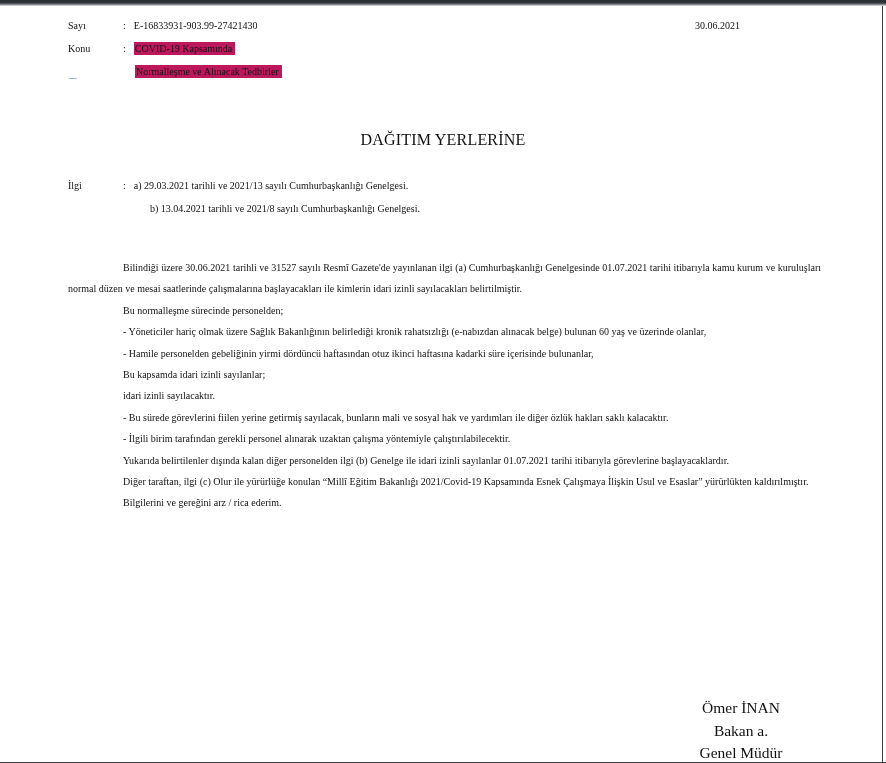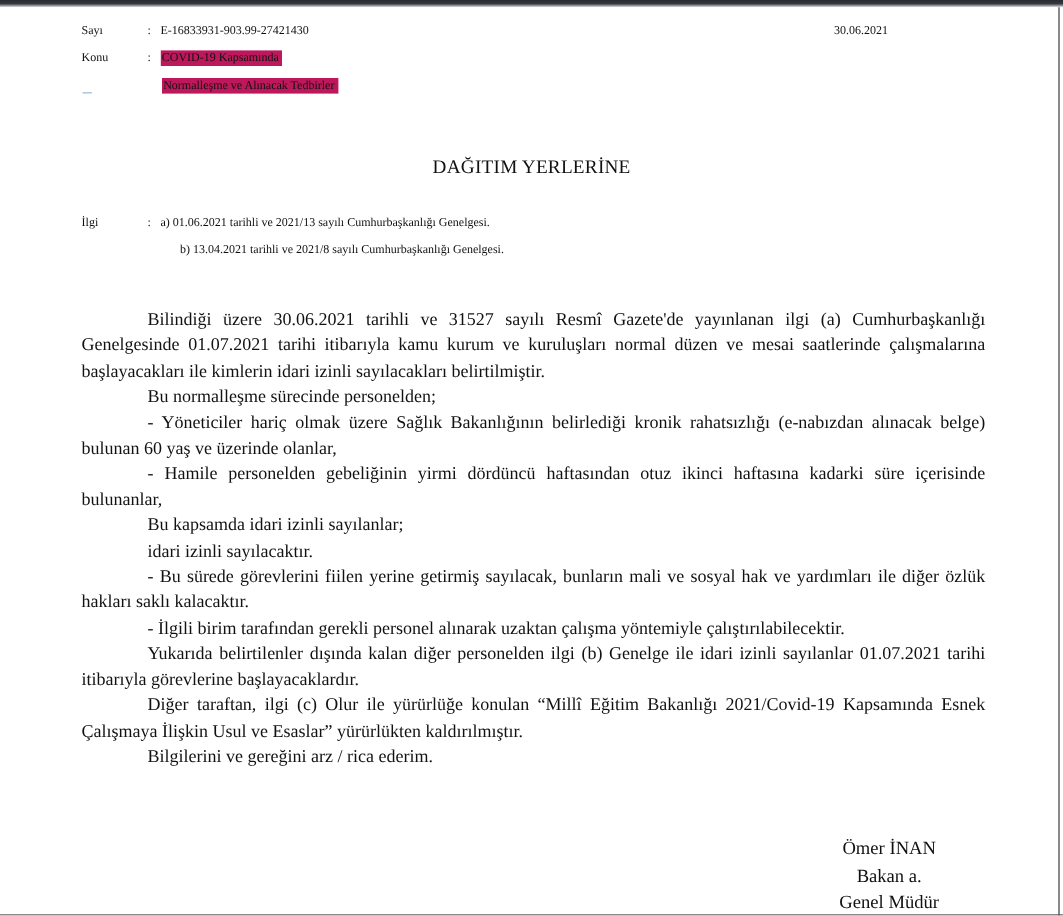--- a/index.html
+++ b/index.html
@@ -41,21 +41,21 @@
   }
 
   
   .ilgi{position:absolute;top:174px;left:68px;width:760px;line-height:23px;}
   .ilgi-line2{padding-left:82px;}
 
   
   .body-block{position:absolute;top:257px;left:68px;width:753px;}
   .body-block p{
     margin:0;text-indent:55px;text-align:justify;text-align-last:left;
-    line-height:21.4px;font-size:15px;
+    line-height:21.4px;font-size:10px;
   }
 
   
   .signature{
     position:absolute;top:697px;left:645px;width:192px;
     text-align:center;line-height:22.6px;font-size:15.5px;
   }
 </style>
 </head>
 <body>
@@ -79,21 +79,21 @@
   <div class="margin-dash">_</div>
 
   <div class="row-konu2 fs">
     <span class="hl">Normalleşme ve Alınacak Tedbirler</span>
   </div>
 
   <div class="heading">DAĞITIM YERLERİNE</div>
 
   <div class="ilgi fs">
     <div>
-      <span class="lbl">İlgi</span><span class="colon">:</span><span class="val">a) 01.06.2021 tarihli ve 2021/13 sayılı Cumhurbaşkanlığı Genelgesi.</span>
+      <span class="lbl">İlgi</span><span class="colon">:</span><span class="val">a) 29.03.2021 tarihli ve 2021/13 sayılı Cumhurbaşkanlığı Genelgesi.</span>
     </div>
     <div class="ilgi-line2">
       <span>b) 13.04.2021 tarihli ve 2021/8 sayılı Cumhurbaşkanlığı Genelgesi.</span>
     </div>
   </div>
 
   <div class="body-block">
     <p>Bilindiği üzere 30.06.2021 tarihli ve 31527 sayılı Resmî Gazete'de yayınlanan ilgi (a) Cumhurbaşkanlığı Genelgesinde 01.07.2021 tarihi itibarıyla kamu kurum ve kuruluşları normal düzen ve mesai saatlerinde çalışmalarına başlayacakları ile kimlerin idari izinli sayılacakları belirtilmiştir.</p>
     <p>Bu normalleşme sürecinde personelden;</p>
     <p>- Yöneticiler hariç olmak üzere Sağlık Bakanlığının belirlediği kronik rahatsızlığı (e-nabızdan alınacak belge) bulunan 60 yaş ve üzerinde olanlar,</p>

